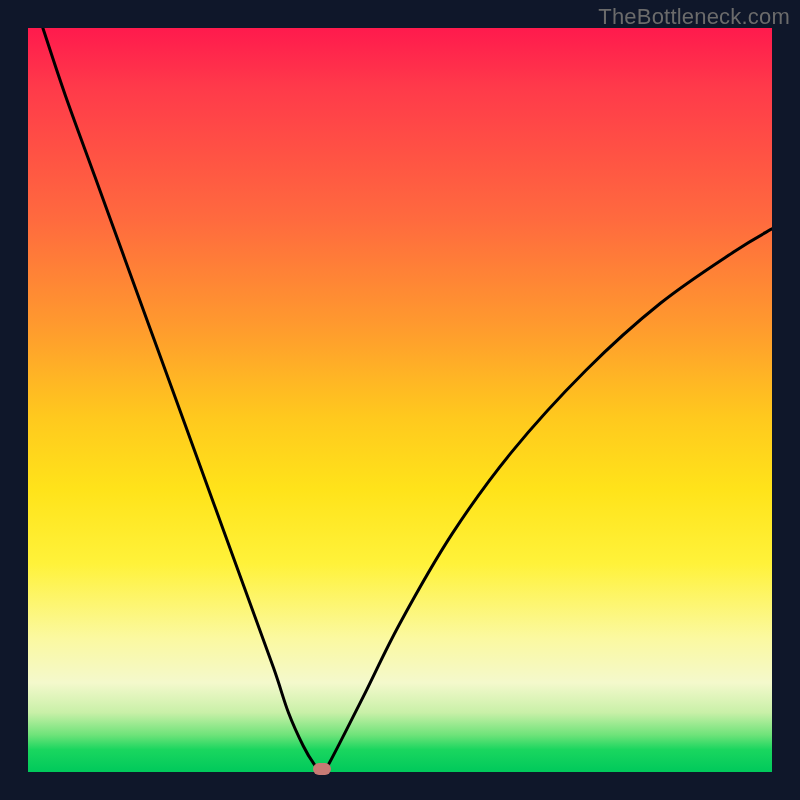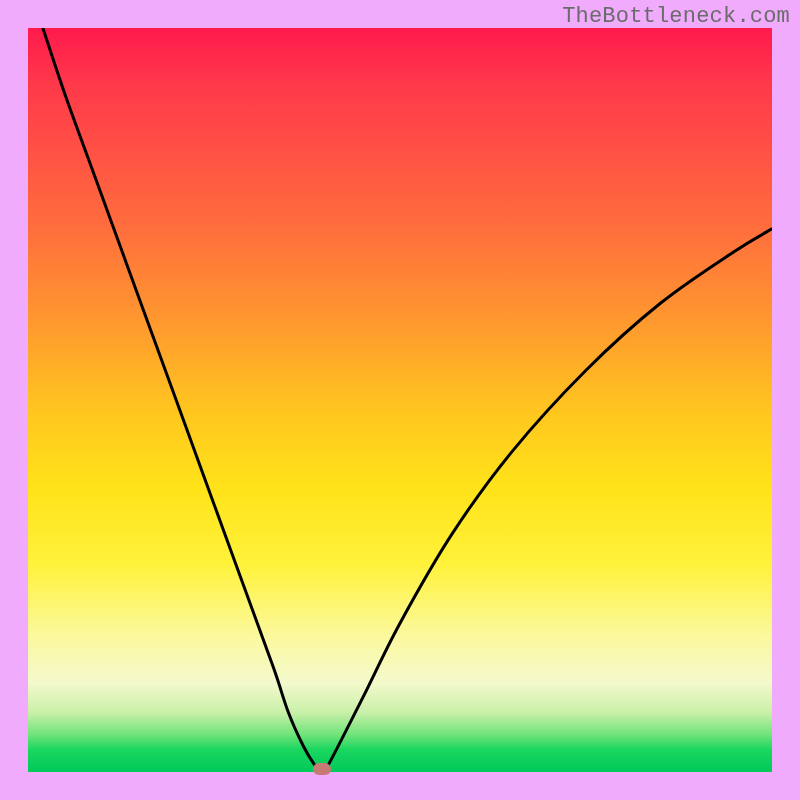--- a/index.html
+++ b/index.html
@@ -7,22 +7,21 @@
     padding: 0;
     width: 800px;
     height: 800px;
     background: #000;
     overflow: hidden;
     font-family: Arial, Helvetica, sans-serif;
   }
   .frame {
     position: absolute;
     inset: 0;
-    background: #f0abfc;
-    font-family: Liberation Mono, monospace;
+    background: #0f172a;
   }
   .plot-area {
     position: absolute;
     left: 28px;
     top: 28px;
     width: 744px;
     height: 744px;
     
     background: linear-gradient(
       to bottom,

